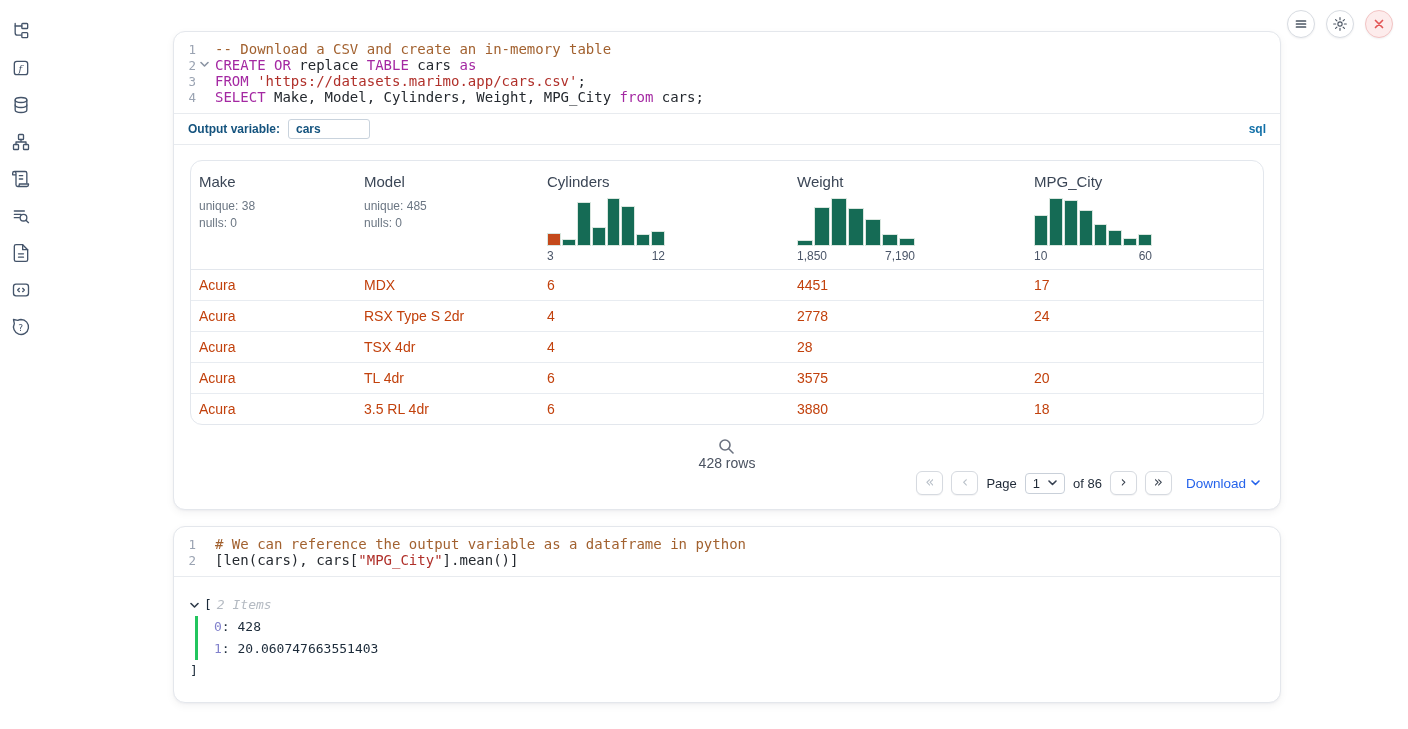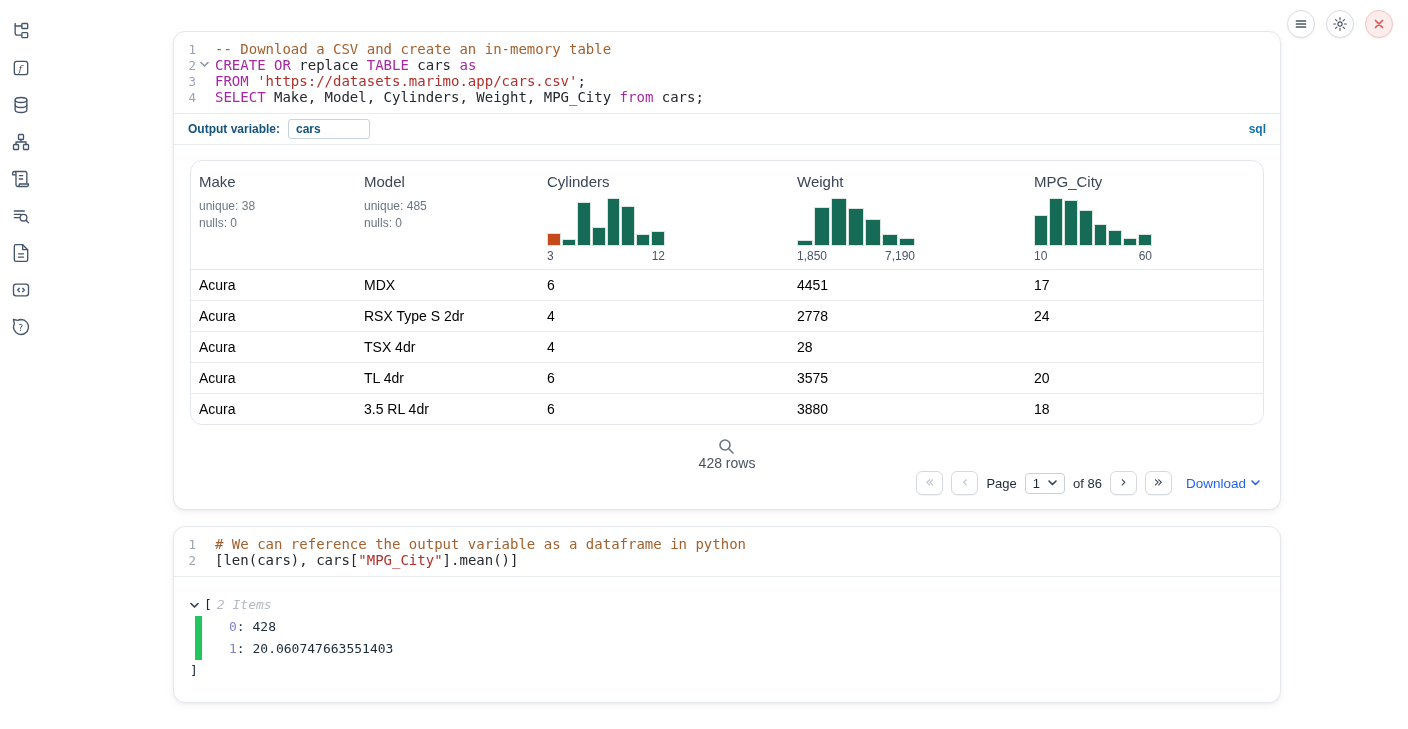--- a/index.html
+++ b/index.html
@@ -64,21 +64,21 @@
   .th-title { font-size:15px; color:#3b4656; margin-bottom:8px; }
   .th-stat { font-size:12px; color:#6b7683; line-height:17px; }
   .hist { margin-top:auto; width:118px; }
   .hist-bars { display:flex; align-items:flex-end; gap:1px; height:48px; }
   .hist-bar { flex:1; border:1px solid #d9e6df; }
   .hist-axis { display:flex; justify-content:space-between; margin-top:3px;
                font-size:12px; color:#4a5568; }
   .trow { display:grid; grid-template-columns:165px 183px 250px 237px 1fr;
           border-top:1px solid #e8ecf1; }
   .trow:first-of-type { border-top:none; }
-  .td { padding:7px 4px 7px 8px; font-size:14px; color:#000000; }
+  .td { padding:7px 4px 7px 8px; font-size:14px; color:#c2410c; }
 
   
   .tfooter { display:flex; align-items:center; padding:13px 4px 2px;flex-direction:column; }
   .tfooter .search-icon { width:17px; height:17px; margin:0 12px 0 10px; cursor:pointer; }
   .tfooter .search-icon svg { width:17px; height:17px; stroke:#6b7280; fill:none; stroke-width:1.6;
                               stroke-linecap:round; }
   .rowcount { font-size:14px; color:#4a5260; }
   .pager { margin-left:auto; display:flex; align-items:center; gap:8px; }
   .pg-btn { width:27px; height:24px; border:1px solid #d6dae0; border-radius:6px; background:#fff;
             box-shadow:0 1px 1px rgba(16,24,40,.05); display:flex; align-items:center;
@@ -98,21 +98,21 @@
 
   
   .divider { border-top:1px solid #e8ebef; }
   .tree { padding:17px 16px 20px; font:13px "DejaVu Sans Mono", monospace;
           color:#1c2b3a; line-height:22px; }
   .tree-root { display:flex; align-items:center; gap:5px; }
   .tree-chev { display:flex; cursor:pointer; }
   .tree-chev svg { width:9px; height:7px; stroke:#2f3b4a; fill:none; stroke-width:1.6;
                    stroke-linecap:round; stroke-linejoin:round; }
   .tree-items-label { color:#b4bac2; font-style:italic; }
-  .tree-entries { margin-left:5px; border-left:7px solid #22c55e; padding-left:27px; }
+  .tree-entries { margin-left:5px; border-left:3px solid #22c55e; padding-left:16px; }
   .tree-key { color:#8181cc; }
 </style>
 </head>
 <body>
 
 <div class="sidebar">
   <div class="side-btn">
     <svg viewBox="0 0 24 24">
         <path d="M5 3v11a3 3 0 0 0 3 3h4"></path>
         <rect x="13" y="3" width="7" height="6" rx="1"></rect>

